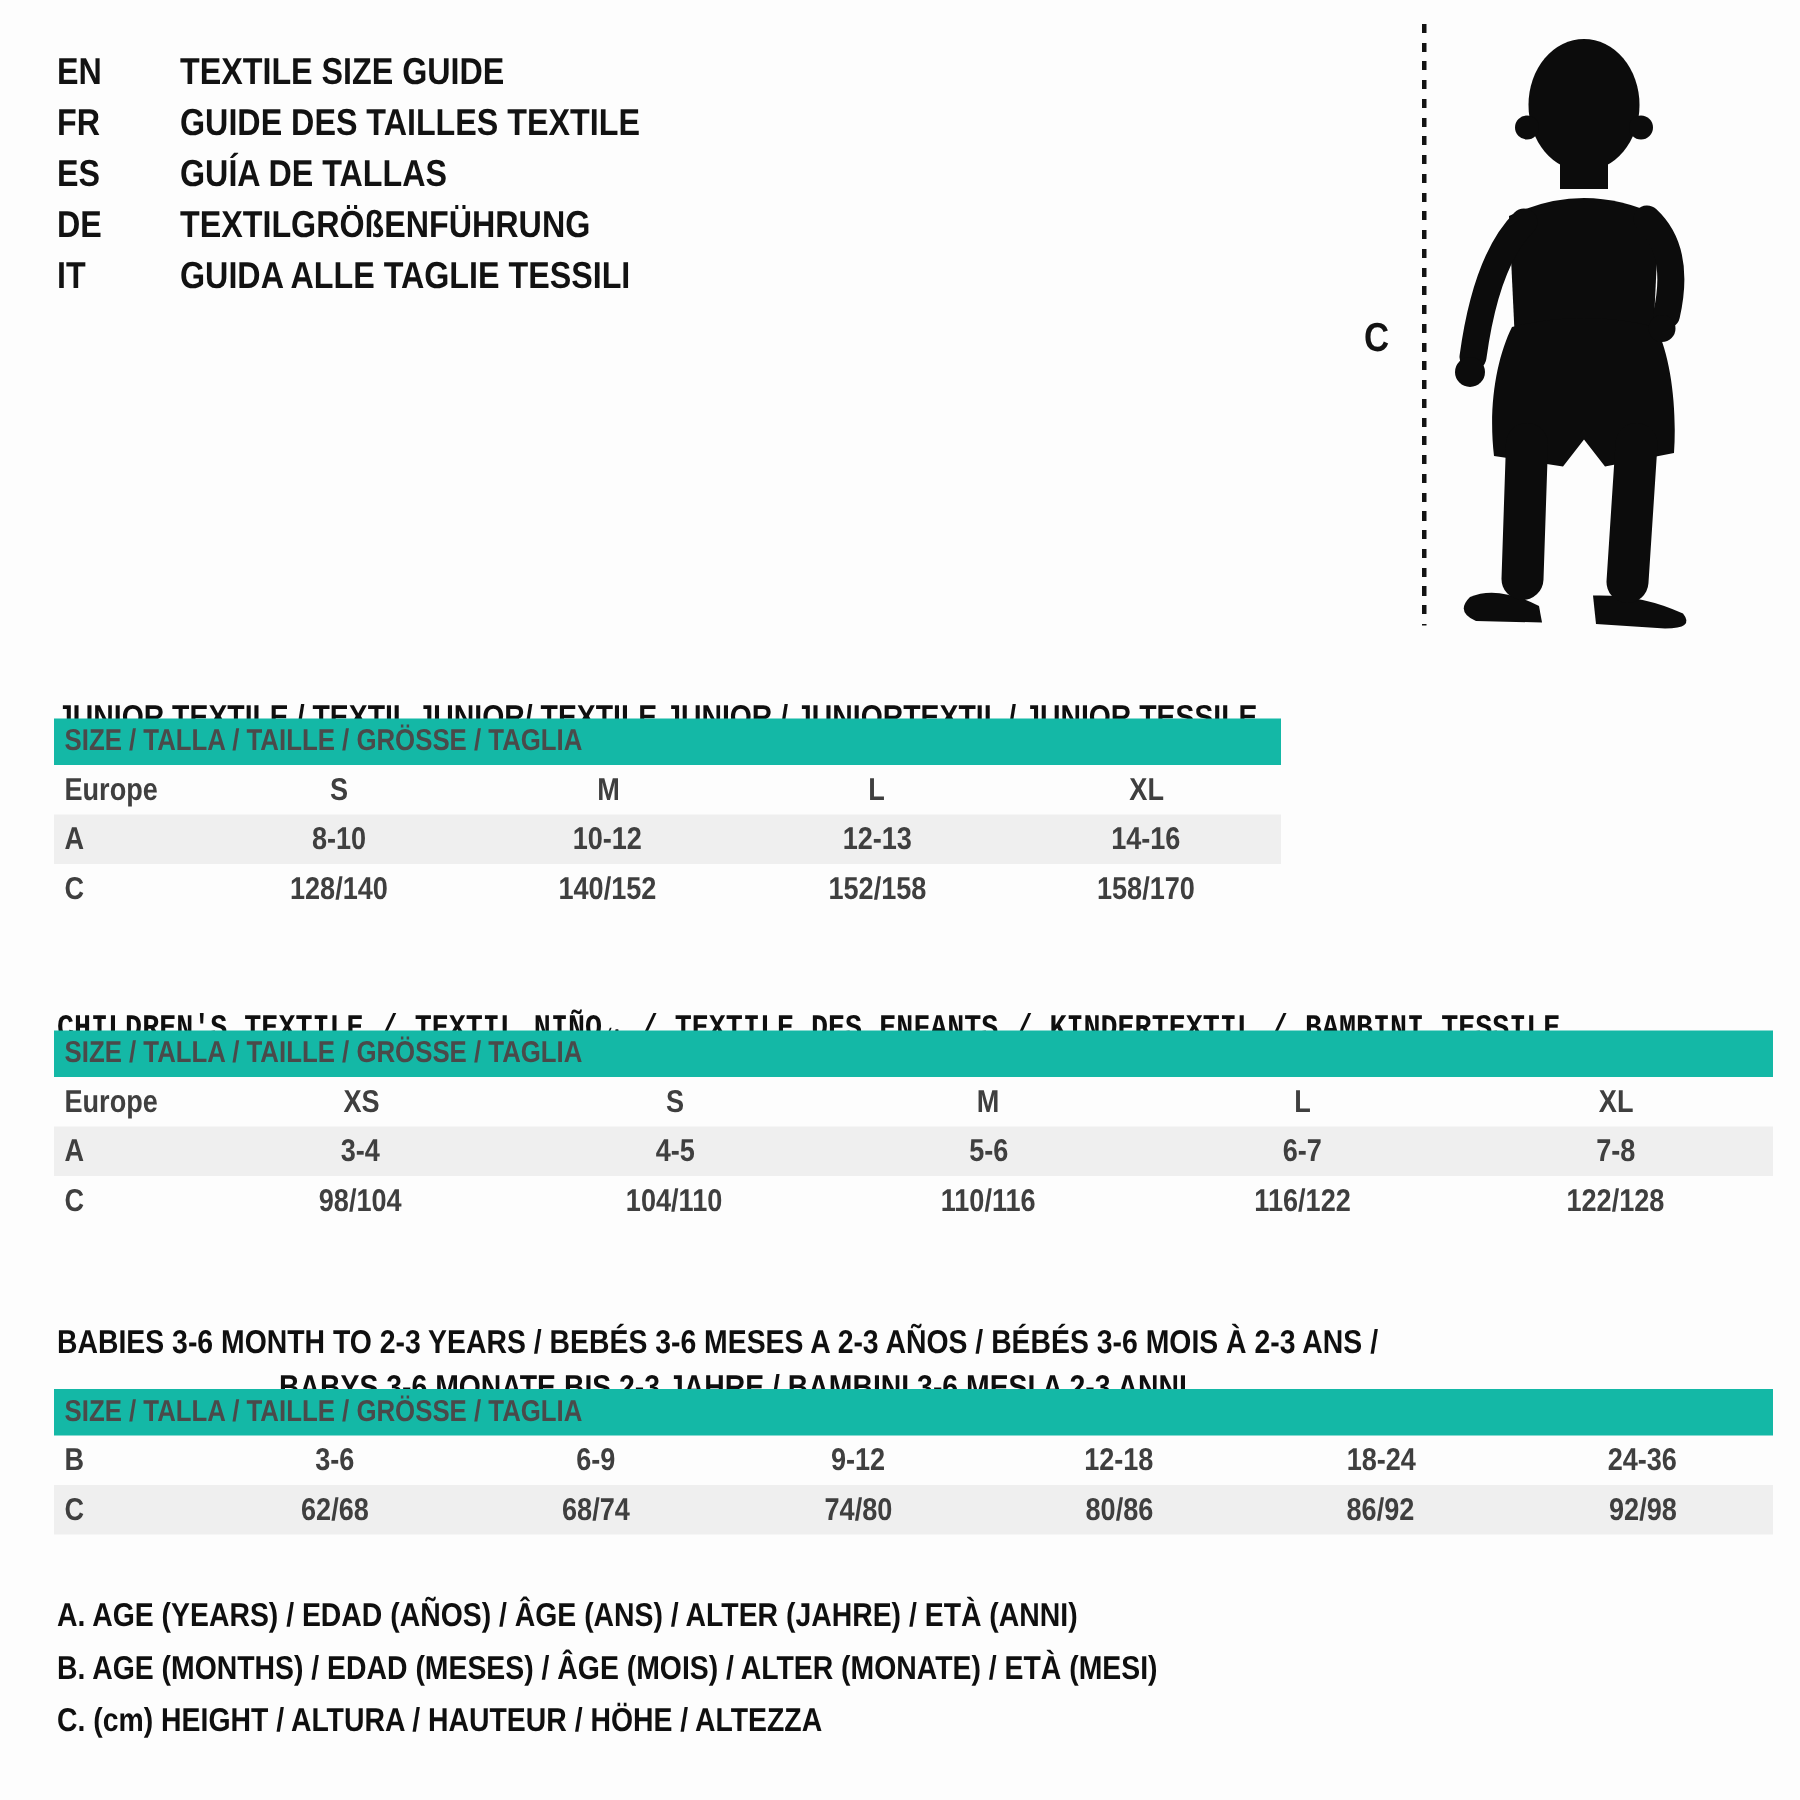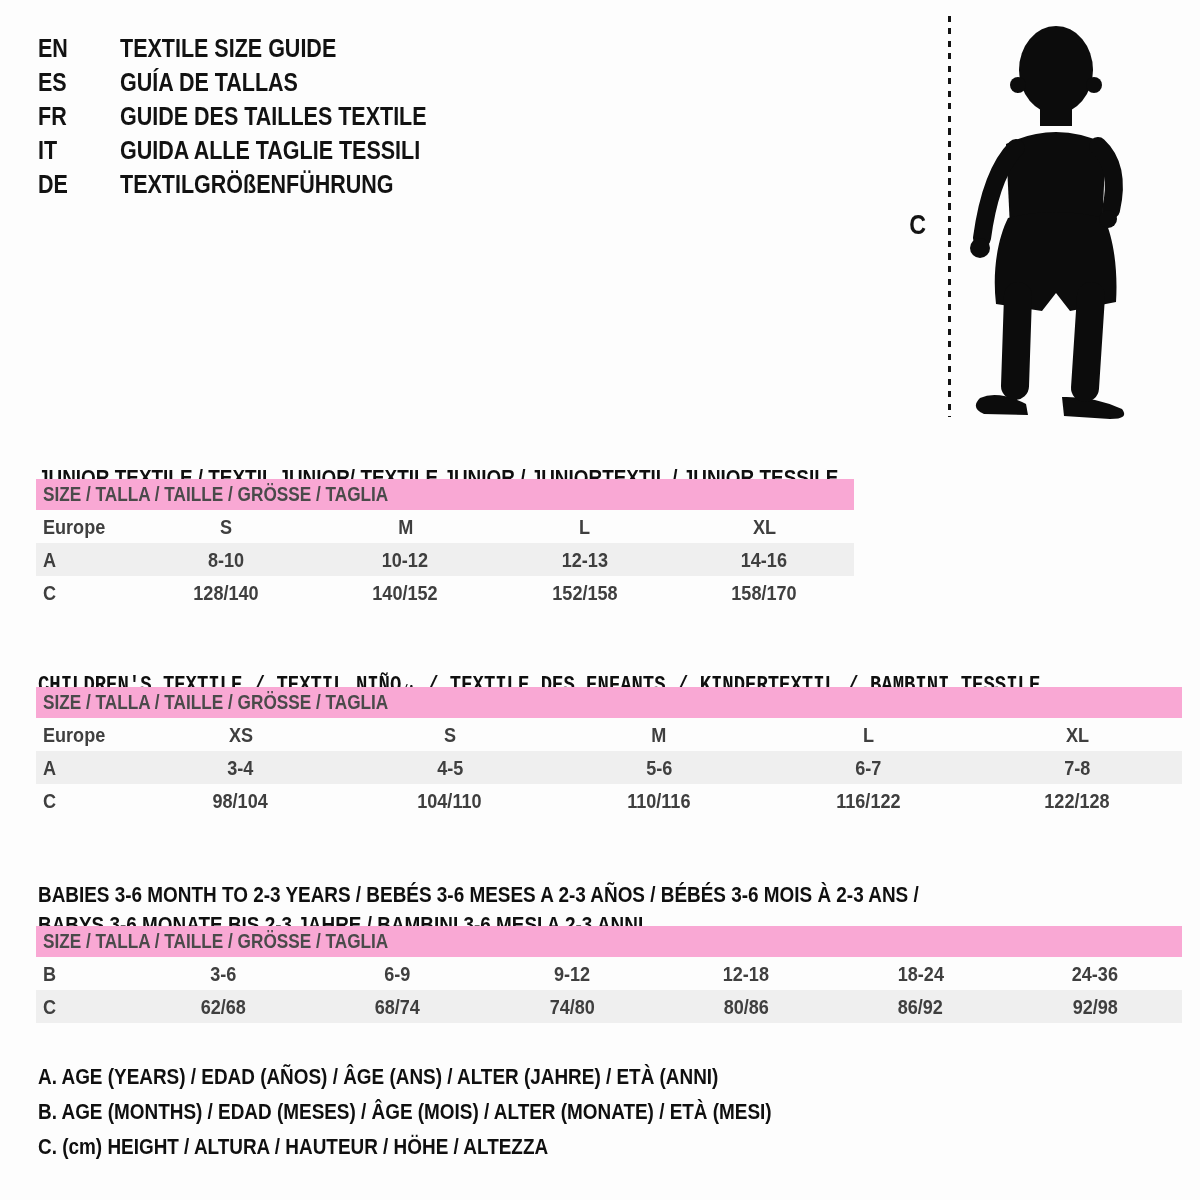--- a/index.html
+++ b/index.html
@@ -27,66 +27,66 @@
     position:absolute; left:948px; top:16px; width:3px; height:401px;
     background:repeating-linear-gradient(to bottom,#131313 0 6px,transparent 6px 12.5px);
   }
   .measure-label { position:absolute; left:908px; top:210px; font-size:27px; color:#131313; }
   .silhouette { position:absolute; left:960px; top:12px; }
 
   
   .section-title { position:absolute; left:38px; font-size:22px; color:#0f0f0f; line-height:30px;margin-top:32px; }
   .size-table { position:absolute; left:36px; font-size:21px; color:#3f3f3f; }
   .size-header {
-    height:31px; background:#f9a8d4; color:#4a4a4a;
+    height:31px; background:#14b8a6; color:#4a4a4a;
     display:flex; align-items:center; padding-left:7px; font-size:20px;
   }
   .trow { display:flex; height:33px; align-items:center; }
   .trow.shaded { background:#efefef; }
   .tlabel { width:100px; padding-left:7px; text-align:left; }
   .tcell { flex:1; text-align:center; }
   .w-junior { width:818px; }
   .w-wide { width:1146px; }
   .t-junior { top:479px; }
   .t-children { top:687px; }
   .t-babies { top:926px; }
   .title-junior { top:431px; }
   .title-children { top:639px;font-family:Liberation Mono, monospace; }
-  .title-babies { top:848px; width:1000px; }
+  .title-babies { top:848px; width:1000px;text-align:center; }
   .sub-a { display:inline-block; transform:scaleX(0.86); font-size:14px; vertical-align:-4px; }
 
   
   .legend { position:absolute; left:38px; top:1064px; }
   .legend-line { height:35px; display:flex; align-items:flex-start; font-size:22px; color:#0f0f0f; }
 </style>
 </head>
 <body>
 
 <div class="page">
 
   <div class="languages">
     <div class="lang-row">
       <span class="lang-code"><span class="cx">EN</span></span>
       <span class="lang-label"><span class="cx">TEXTILE SIZE GUIDE</span></span>
     </div>
     <div class="lang-row">
+      <span class="lang-code"><span class="cx">FR</span></span>
+      <span class="lang-label"><span class="cx">GUIDE DES TAILLES TEXTILE</span></span>
+    </div>
+    <div class="lang-row">
       <span class="lang-code"><span class="cx">ES</span></span>
       <span class="lang-label"><span class="cx">GUÍA DE TALLAS</span></span>
     </div>
     <div class="lang-row">
-      <span class="lang-code"><span class="cx">FR</span></span>
-      <span class="lang-label"><span class="cx">GUIDE DES TAILLES TEXTILE</span></span>
+      <span class="lang-code"><span class="cx">DE</span></span>
+      <span class="lang-label"><span class="cx">TEXTILGRÖßENFÜHRUNG</span></span>
     </div>
     <div class="lang-row">
       <span class="lang-code"><span class="cx">IT</span></span>
       <span class="lang-label"><span class="cx">GUIDA ALLE TAGLIE TESSILI</span></span>
-    </div>
-    <div class="lang-row">
-      <span class="lang-code"><span class="cx">DE</span></span>
-      <span class="lang-label"><span class="cx">TEXTILGRÖßENFÜHRUNG</span></span>
     </div>
   </div>
 
   <div class="measure-line"></div>
   <div class="measure-label"><span class="cx mid">C</span></div>
 
   <svg class="silhouette" width="178" height="410" viewBox="0 0 178 410">
     <g fill="#0c0c0c" stroke="none">
       <ellipse cx="96" cy="58" rx="37" ry="44"></ellipse>
       <circle cx="58" cy="73" r="8"></circle>

